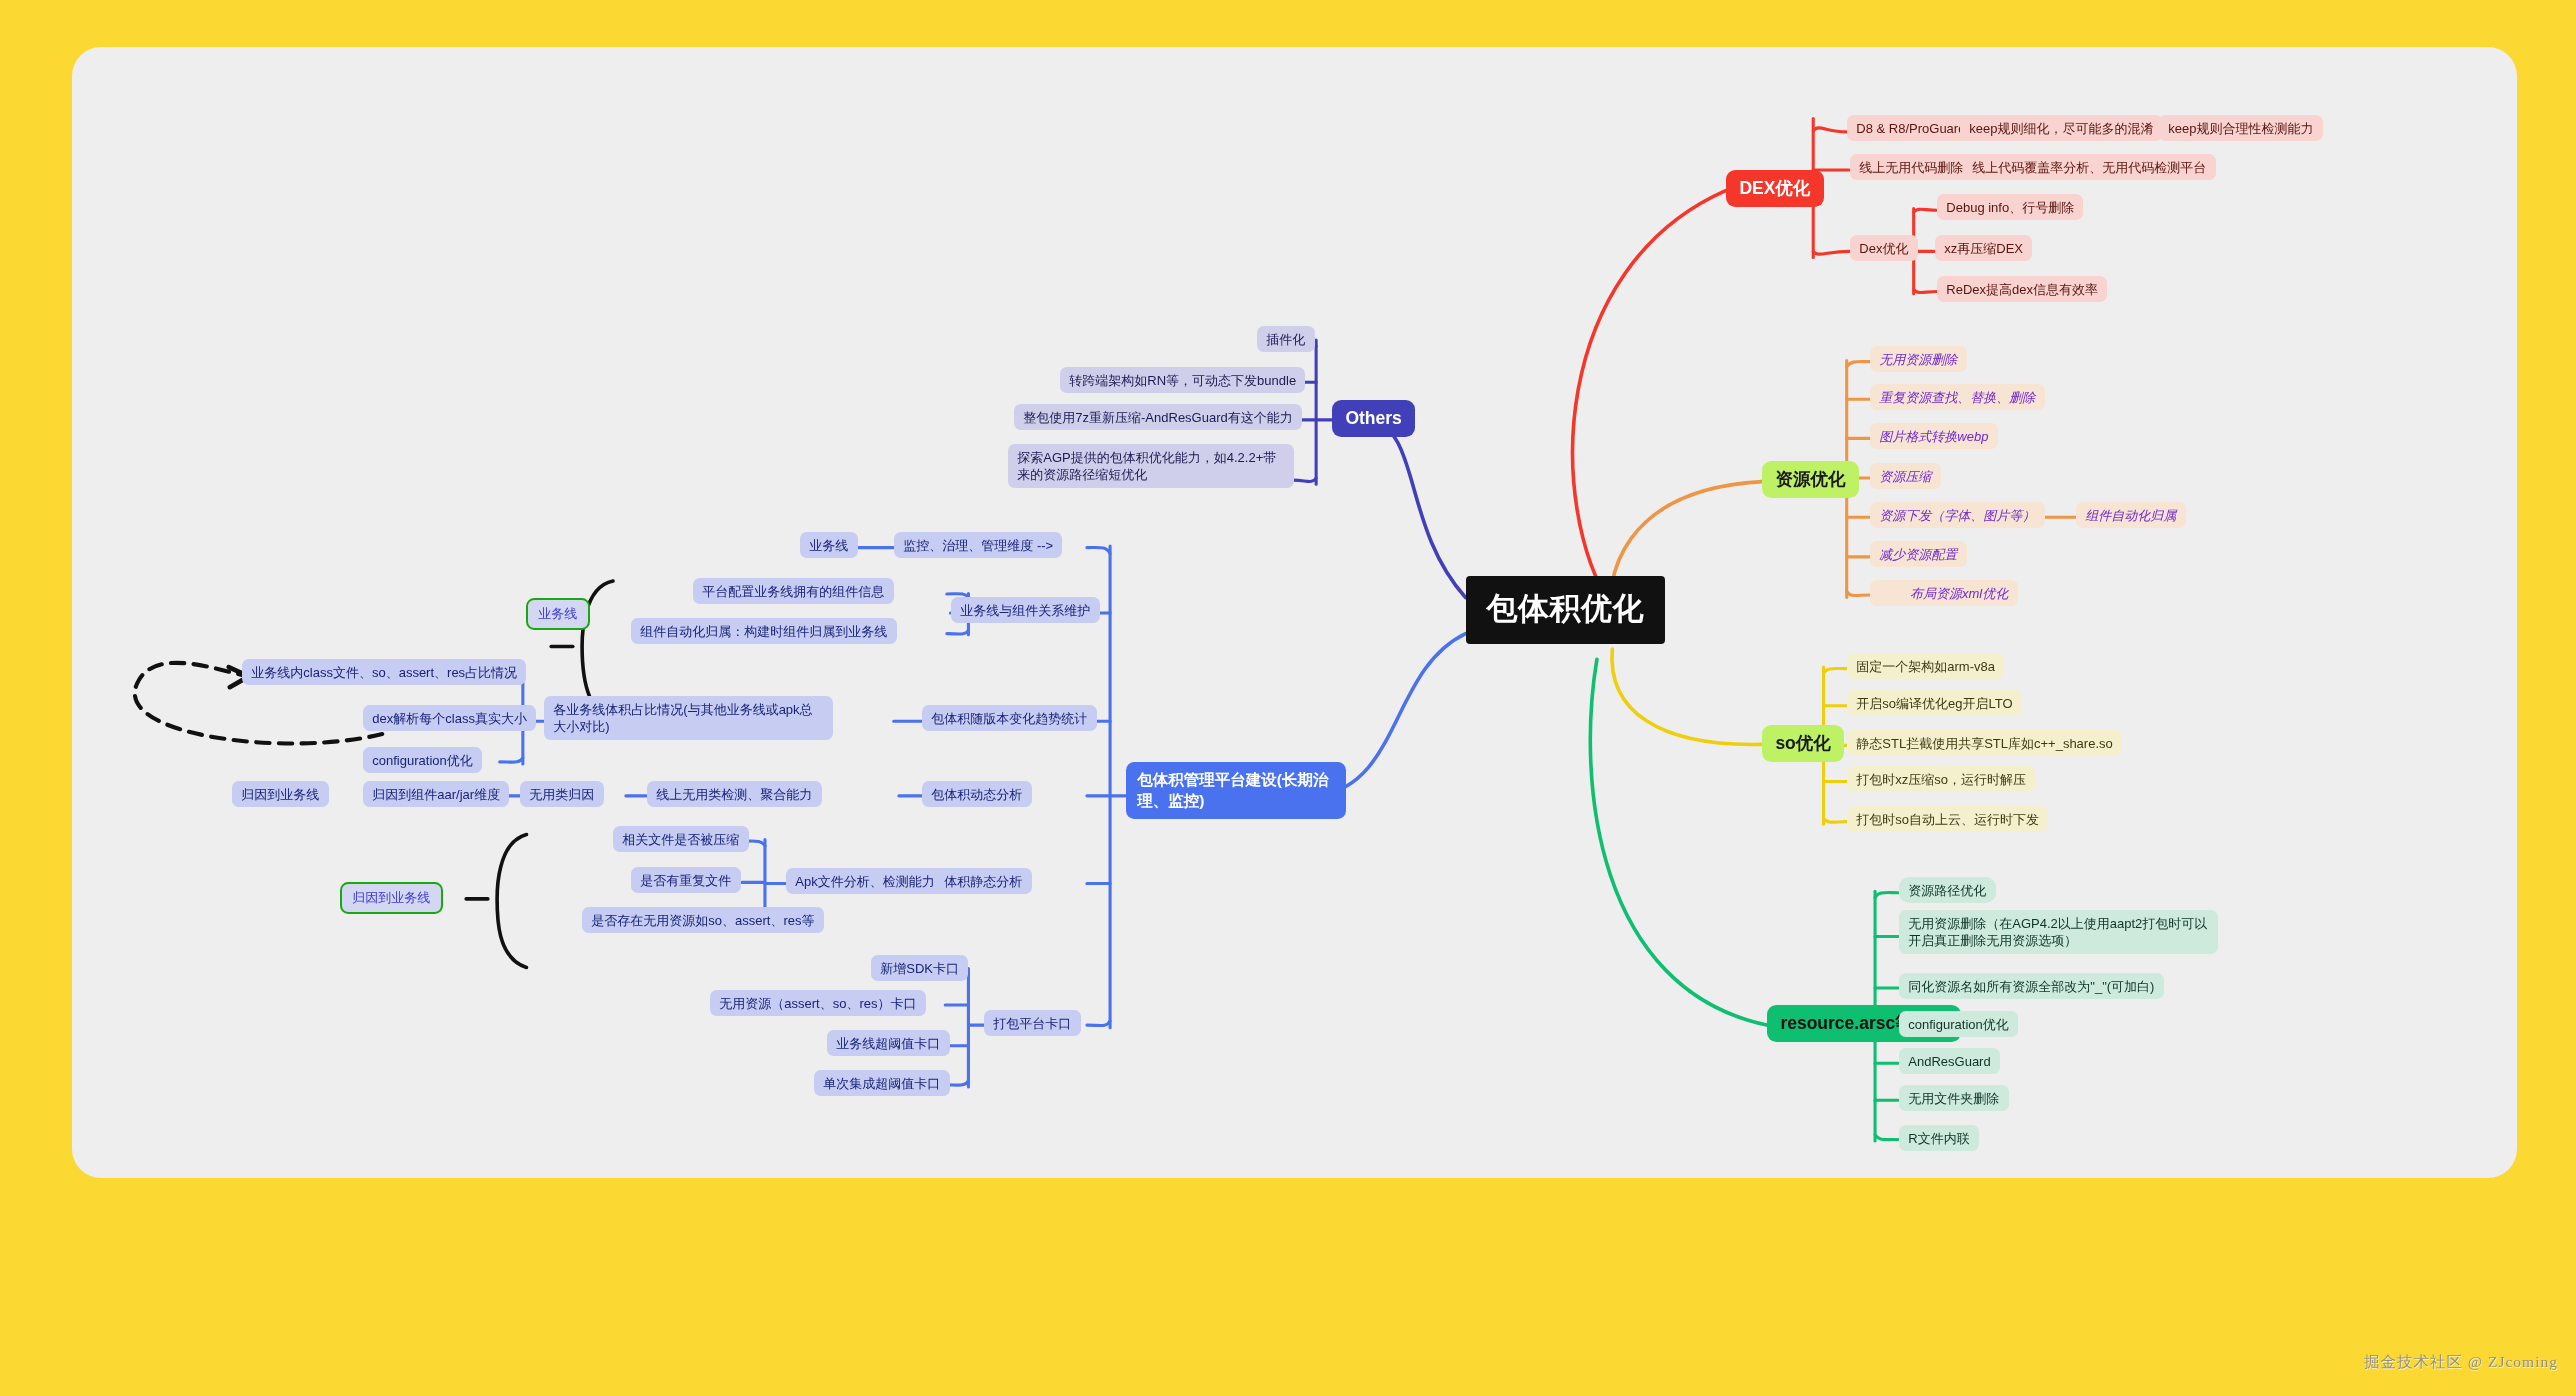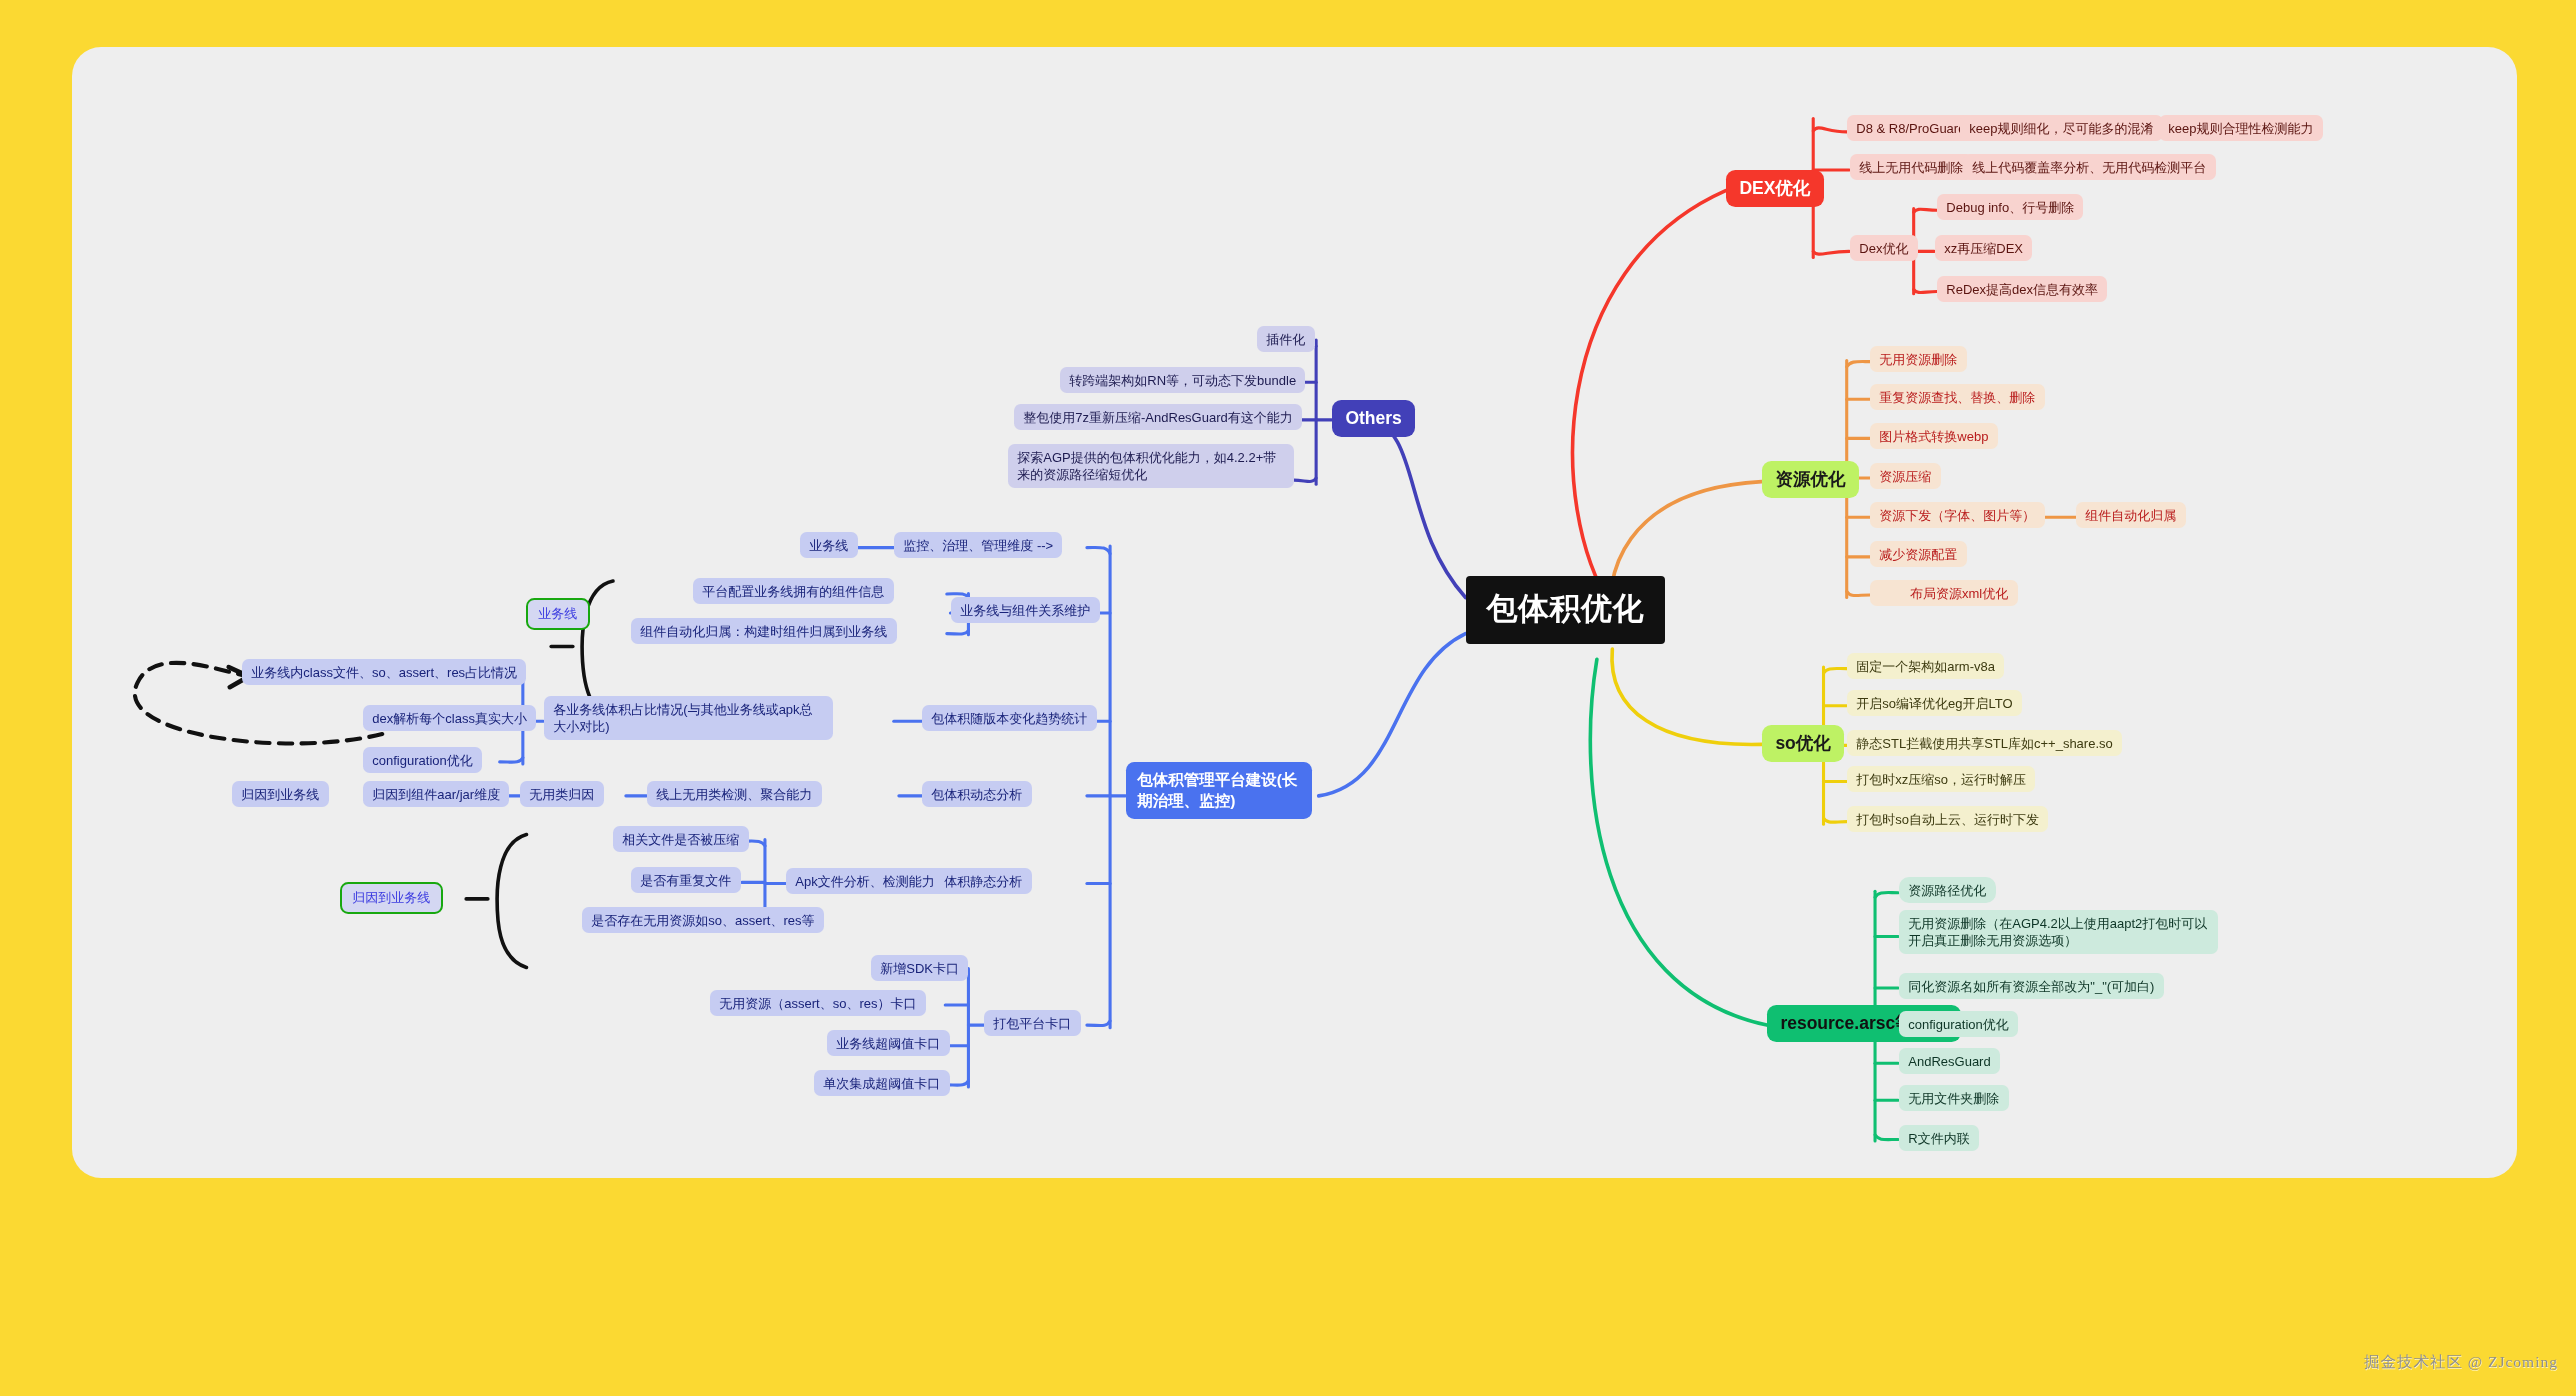--- a/index.html
+++ b/index.html
@@ -39,21 +39,21 @@
   .bhead.red{background:#F5372B;color:#fff;}
   .bhead.orange{background:#bef264;color:#1a1a1a;}
   .bhead.yellow{background:#bef264;color:#1a1a1a;}
   .bhead.green{background:#0FBF71;color:#111;}
   .bhead.purple{background:#4240B8;color:#fff;}
   .bhead.blue{background:#4A72EF;color:#fff;font-size:15.5px;font-weight:700;border-radius:8.2px;padding:8.2px 11.3px;}
 
   
   .chip{font-size:13px;padding:4.6px 9.3px;border-radius:6.7px;}
   .chip.red{background:#F8D3CF;color:#5b1410;}
-  .chip.orange{background:#F7E4D2;color:#b91c1c;}
+  .chip.orange{background:#F7E4D2;color:#6d28d9;font-style:italic;}
   .chip.yellow{background:#F4F0CE;color:#3c3a10;}
   .chip.green{background:#CDEADD;color:#0d3526;}
   .chip.purple{background:#CFCFEC;color:#1d1b50;}
   .chip.blue{background:#C6CCF2;color:#19237a;}
 
   .chip.hollowgreen{
     background:#D4D7F2;color:#3b3be0;
     border:2.1px solid #18A80F;border-radius:8.2px;
     font-size:13px;padding:5.2px 10.3px;
   }
@@ -236,21 +236,21 @@
 <div class="node chip green" style="left:1899px;top:1085px;">无用文件夹删除</div>
 <div class="node chip green" style="left:1899px;top:1125px;">R文件内联</div>
 
 <div class="node bhead purple" style="left:1332px;top:400px;">Others</div>
 
 <div class="node chip purple" style="left:1257px;top:326px;">插件化</div>
 <div class="node chip purple" style="left:1060px;top:367px;">转跨端架构如RN等，可动态下发bundle</div>
 <div class="node chip purple" style="left:1014px;top:404px;">整包使用7z重新压缩-AndResGuard有这个能力</div>
 <div class="node chip purple" style="left:1008px;top:444px;width:286px;">探索AGP提供的包体积优化能力，如4.2.2+带来的资源路径缩短优化</div>
 
-<div class="node bhead blue" style="left:1126px;top:762px;width:186px;">包体积管理平台建设(长期治理、监控)</div>
+<div class="node bhead blue" style="left:1126px;top:762px;width:220px;">包体积管理平台建设(长期治理、监控)</div>
 
 <div class="node chip blue" style="left:951px;top:597px;">业务线与组件关系维护</div>
 <div class="node chip hollowgreen" style="left:526px;top:598px;">业务线</div>
 <div class="node chip blue" style="left:693px;top:578px;">平台配置业务线拥有的组件信息</div>
 <div class="node chip blue" style="left:631px;top:618px;">组件自动化归属：构建时组件归属到业务线</div>
 <div class="node chip blue" style="left:800px;top:532px;">业务线</div>
 <div class="node chip blue" style="left:894px;top:532px;">监控、治理、管理维度 --&gt;</div>
 
 <div class="node chip blue" style="left:922px;top:705px;">包体积随版本变化趋势统计</div>
 <div class="node chip blue" style="left:544px;top:696px;width:289px;">各业务线体积占比情况(与其他业务线或apk总大小对比)</div>

